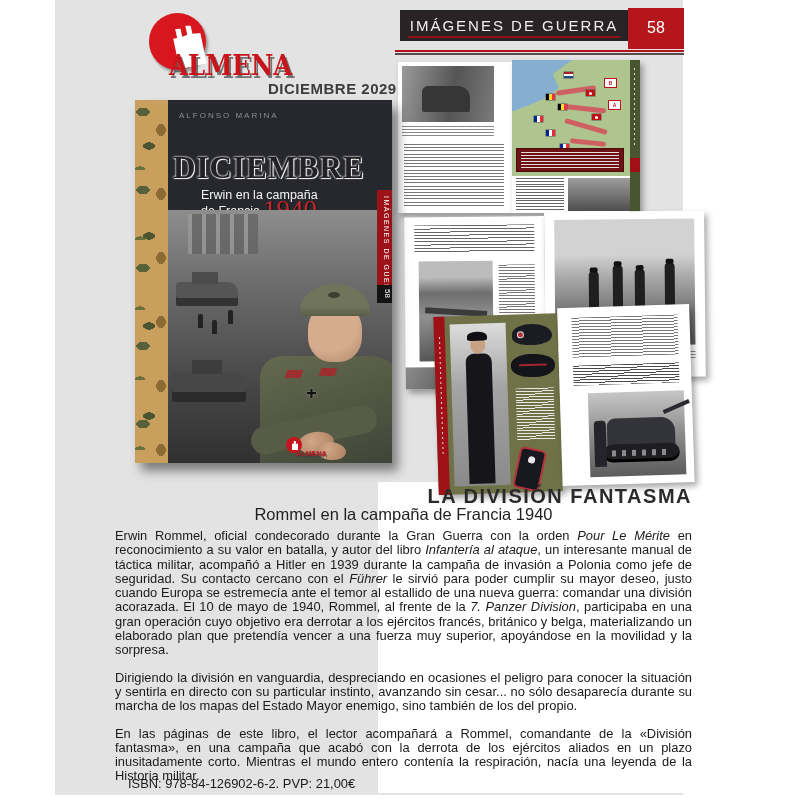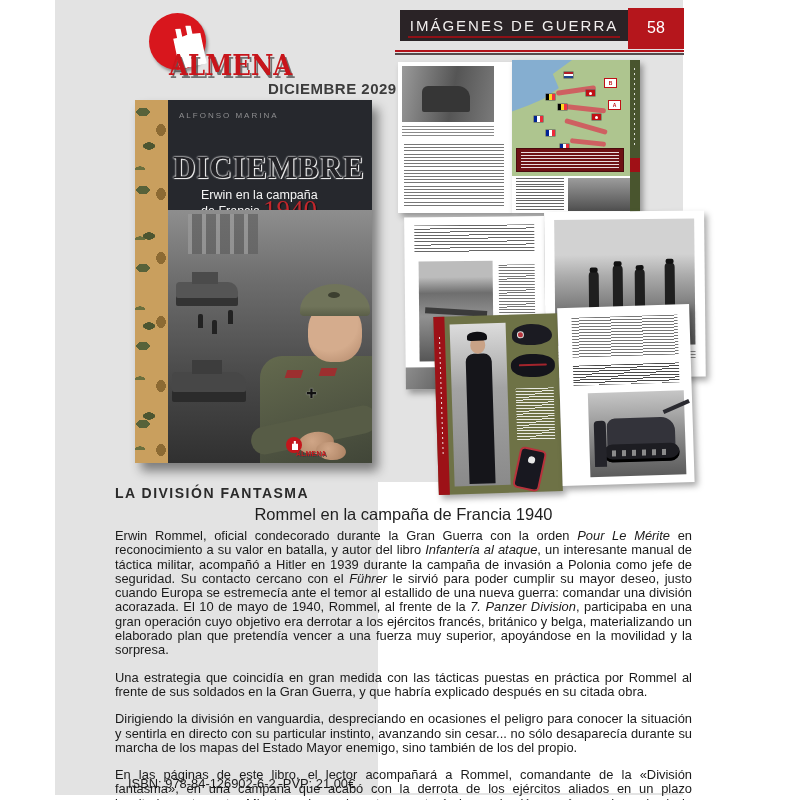--- a/index.html
+++ b/index.html
@@ -30,21 +30,21 @@
   #logo-wordmark{left:29px;top:40px;font-family:"DejaVu Serif","Liberation Serif",serif;
       font-weight:700;font-size:24px;color:#c8151b;letter-spacing:0;
       transform:scale(1.02,1.18);transform-origin:left top;
       text-shadow:2px 2px 0 rgba(85,85,85,.8);}
   #date-label{left:268px;top:80px;font-size:15px;font-weight:700;color:#3c3c3c;
       letter-spacing:.5px;z-index:8;}
   
   .tl{background:repeating-linear-gradient(180deg,var(--c,#777) 0 1px,transparent 1px var(--s,3px));}
   .pg{background:#fff;box-shadow:3px 4px 6px rgba(0,0,0,.35);}
   
-  #cover{left:135px;top:100px;width:237px;height:363px;background:#26282d;
+  #cover{left:135px;top:100px;width:257px;height:363px;background:#26282d;
       box-shadow:6px 8px 10px rgba(0,0,0,.45);z-index:6;overflow:hidden;}
   #camo{left:0;top:0;width:33px;height:363px;background-color:#c99f5e;
       background-image:
         radial-gradient(ellipse 11px 7px at 8px 12px,#57623a 60%,transparent 61%),
         radial-gradient(ellipse 8px 10px at 26px 30px,#8c6a33 60%,transparent 61%),
         radial-gradient(ellipse 10px 6px at 14px 46px,#4c5530 60%,transparent 61%),
         radial-gradient(ellipse 7px 9px at 27px 58px,#b5803c 60%,transparent 61%),
         radial-gradient(ellipse 9px 6px at 5px 70px,#6a6f3e 60%,transparent 61%);
       background-size:33px 78px,33px 64px,33px 90px,33px 52px,33px 70px;}
   #cover-author{left:44px;top:11px;color:#8e8e90;font-size:8px;letter-spacing:2px;}
@@ -171,21 +171,21 @@
   #s3r-photo{left:28px;top:86px;width:96px;height:84px;
       background:linear-gradient(180deg,#c6c6c6,#8d8d8d 50%,#5c5c5c);}
   #s3r-tank{left:18px;top:26px;width:68px;height:34px;background:#33333a;border-radius:8px 14px 4px 4px;}
   #s3r-track{left:14px;top:52px;width:76px;height:18px;background:#1d1d22;border-radius:10px;
       box-shadow:inset 0 -3px 0 #000;}
   #s3r-track:before{content:"";position:absolute;left:8px;top:6px;width:60px;height:6px;
       background:repeating-linear-gradient(90deg,#8b8b8b 0 4px,transparent 4px 10px);}
   #s3r-barrel{left:74px;top:14px;width:28px;height:4px;background:#2a2a30;transform:rotate(-22deg);}
   #s3r-soldier{left:5px;top:28px;width:12px;height:46px;background:#24242a;border-radius:4px 4px 0 0;}
   
-  #listing-title{left:115px;top:485px;width:577px;text-align:left;font-size:14px;
+  #listing-title{left:115px;top:485px;width:577px;text-align:right;font-size:20px;
       font-weight:700;letter-spacing:1.5px;color:#2a2a2a;z-index:7;}
   #listing-subtitle{left:115px;top:505px;width:577px;text-align:center;font-size:16.5px;
       color:#1f1f1f;z-index:7;}
   #paragraphs{left:115px;top:529px;width:577px;font-size:12.9px;line-height:14.3px;
       text-align:justify;z-index:7;}
   #paragraphs p{margin:0 0 13px 0;} 
   #isbn-line{left:115px;top:776px;width:577px;font-size:12.9px;z-index:7;margin-left:13px;}
 </style>
 </head>
 <body>
@@ -321,18 +321,17 @@
       <div class="abs" id="s3r-barrel"></div>
       <div class="abs" id="s3r-soldier"></div>
     </div>
   </div>
 </div>
 
 <div class="abs" id="listing-title">LA DIVISIÓN FANTASMA</div>
 <div class="abs" id="listing-subtitle">Rommel en la campaña de Francia 1940</div>
 <div class="abs" id="paragraphs">
   <p><span>Erwin Rommel, oficial condecorado durante la Gran Guerra con la orden </span><span style="font-style: italic;">Pour Le Mérite</span><span> en reconocimiento a su valor en batalla, y autor del libro </span><span style="font-style: italic;">Infantería al ataque</span><span>, un interesante manual de táctica militar, acompañó a Hitler en 1939 durante la campaña de invasión a Polonia como jefe de seguridad. Su contacto cercano con el </span><span style="font-style: italic;">Führer</span><span> le sirvió para poder cumplir su mayor deseo, justo cuando Europa se estremecía ante el temor al estallido de una nueva guerra: comandar una división acorazada. El 10 de mayo de 1940, Rommel, al frente de la </span><span style="font-style: italic;">7. Panzer Division</span><span>, participaba en una gran operación cuyo objetivo era derrotar a los ejércitos francés, británico y belga, materializando un elaborado plan que pretendía vencer a una fuerza muy superior, apoyándose en la movilidad y la sorpresa.</span></p>
-  <p><span>Una estrategia que coincidía en gran medida con las tácticas puestas en práctica por Rommel al frente de sus soldados en la Gran Guerra, y que habría explicado después en su citada obra.</span></p>
   <p><span>Dirigiendo la división en vanguardia, despreciando en ocasiones el peligro para conocer la situación y sentirla en directo con su particular instinto, avanzando sin cesar... no sólo desaparecía durante su marcha de los mapas del Estado Mayor enemigo, sino también de los del propio.</span></p>
   <p><span>En las páginas de este libro, el lector acompañará a Rommel, comandante de la «División fantasma», en una campaña que acabó con la derrota de los ejércitos aliados en un plazo inusitadamente corto. Mientras el mundo entero contenía la respiración, nacía una leyenda de la Historia militar.</span></p>
 
 </div>
 <div class="abs" id="isbn-line">ISBN: 978-84-126902-6-2. PVP: 21,00€</div>
 
 </body></html>

